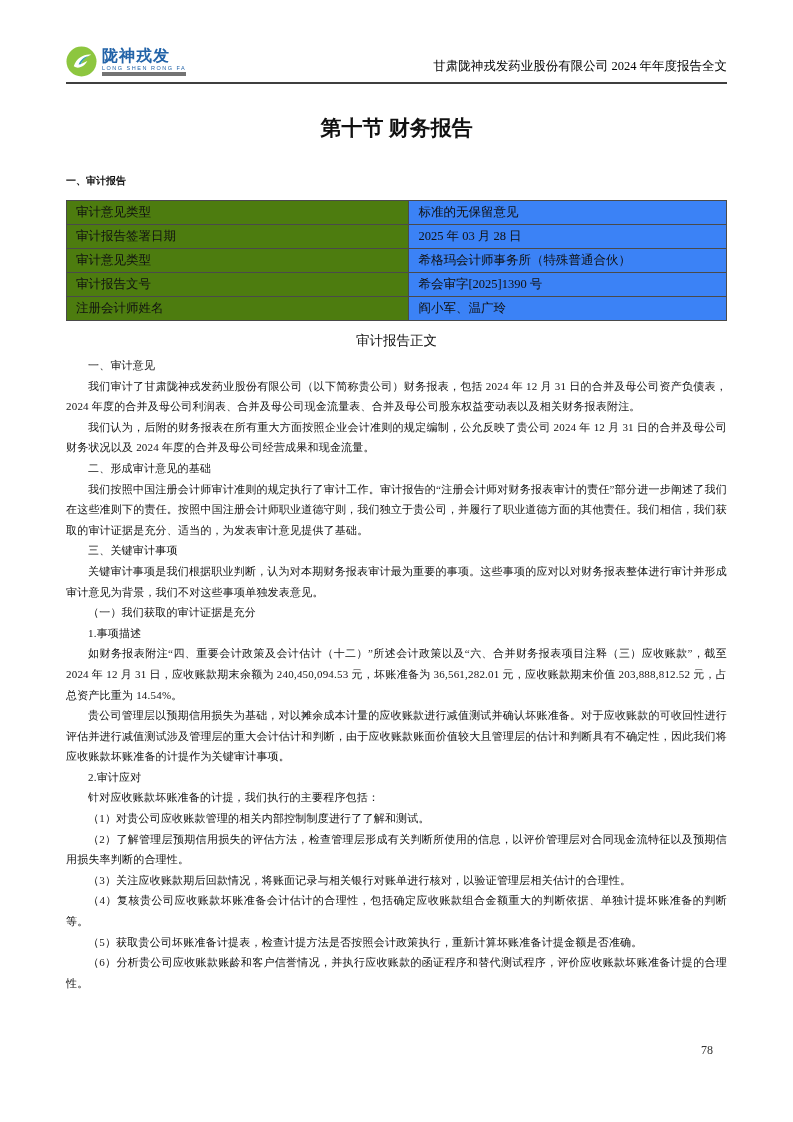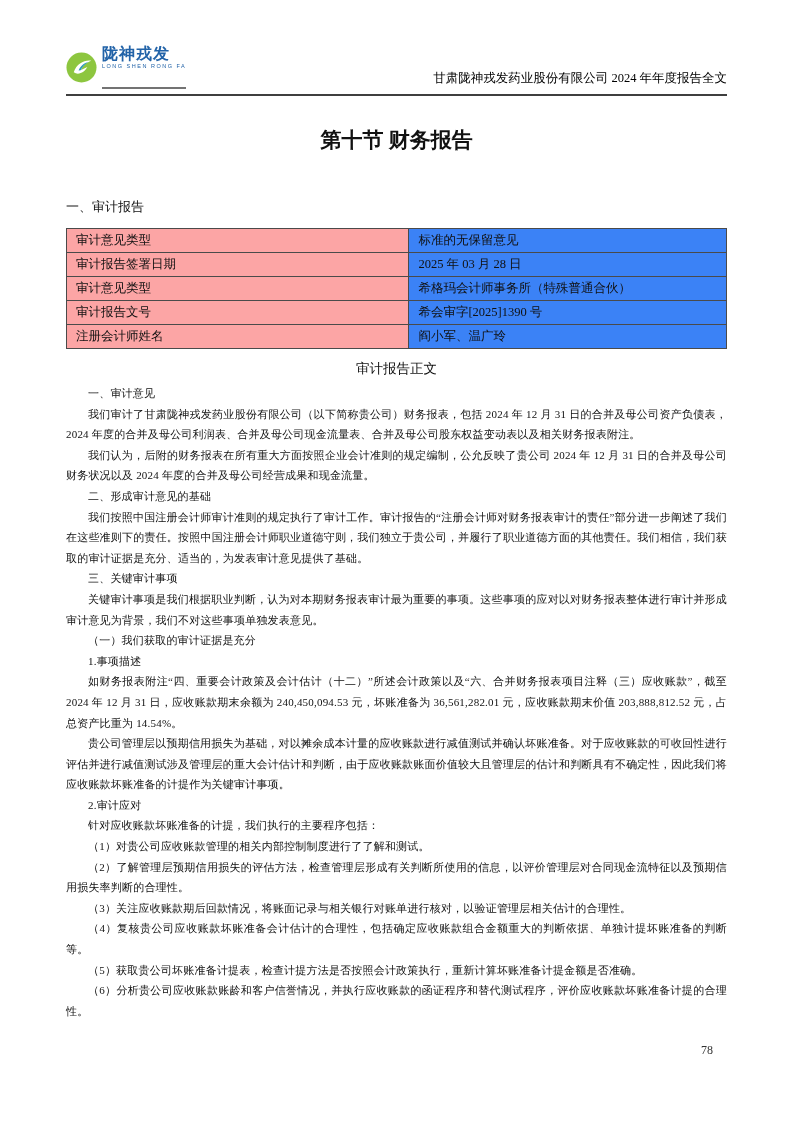--- a/index.html
+++ b/index.html
@@ -14,39 +14,39 @@
   .content { padding:46px 66px 0 66px; }
 
   
   .header-row {
     display:flex; justify-content:space-between; align-items:flex-end;
     border-bottom:2px solid #3f3f3f;
     padding-bottom:5px;
   }
   .logo { display:flex; align-items:center; gap:5px; }
   .logo-icon svg { width:31px; height:31px; display:block; }
-  .logo-textblock { border-bottom:2px solid #737373; padding-bottom:18px; }
+  .logo-textblock { border-bottom:4px solid #737373; padding-bottom:1px; }
   .logo-text-cn {
     font-family:"Liberation Sans","DejaVu Sans",sans-serif;
     font-weight:bold; font-size:16px; line-height:16px; color:#2263a8; letter-spacing:1px;
   }
   .logo-text-en {
     font-family:"Liberation Sans","DejaVu Sans",sans-serif;
     font-size:5.5px; color:#2263a8; letter-spacing:1.5px; margin-top:1px;
   }
   .doc-title { font-size:12.5px; color:#000; padding-bottom:2px; }
 
   
   .page-title { text-align:center; font-weight:bold; font-size:21px; margin-top:30px; }
-  .section-h { font-weight:normal; font-size:13px; margin-top:44px; margin-bottom:12px; }
+  .section-h { font-weight:bold; font-size:10px; margin-top:32px; margin-bottom:12px; }
 
   
   table.audit { width:100%; border-collapse:collapse; font-size:12.5px; table-layout:fixed; }
   table.audit td { border:1px solid #4a4a4a; padding:2px 9px; height:19px; vertical-align:middle; }
-  table.audit td.label { background:#fca5a5; width:49%;margin-top:40px; }
+  table.audit td.label { background:#4d7c0f; width:49%;margin-top:40px; }
   table.audit td.value { background:#3b82f6; }
 
   
   .body-title { text-align:center; font-weight:normal; font-size:13.5px; margin:11px 0 5px 0; }
   .bodyp {
     margin:0; text-indent:2em; font-size:11px; line-height:20.6px;
     text-align:justify; letter-spacing:0.2px;
   }
 
   .page-num {

